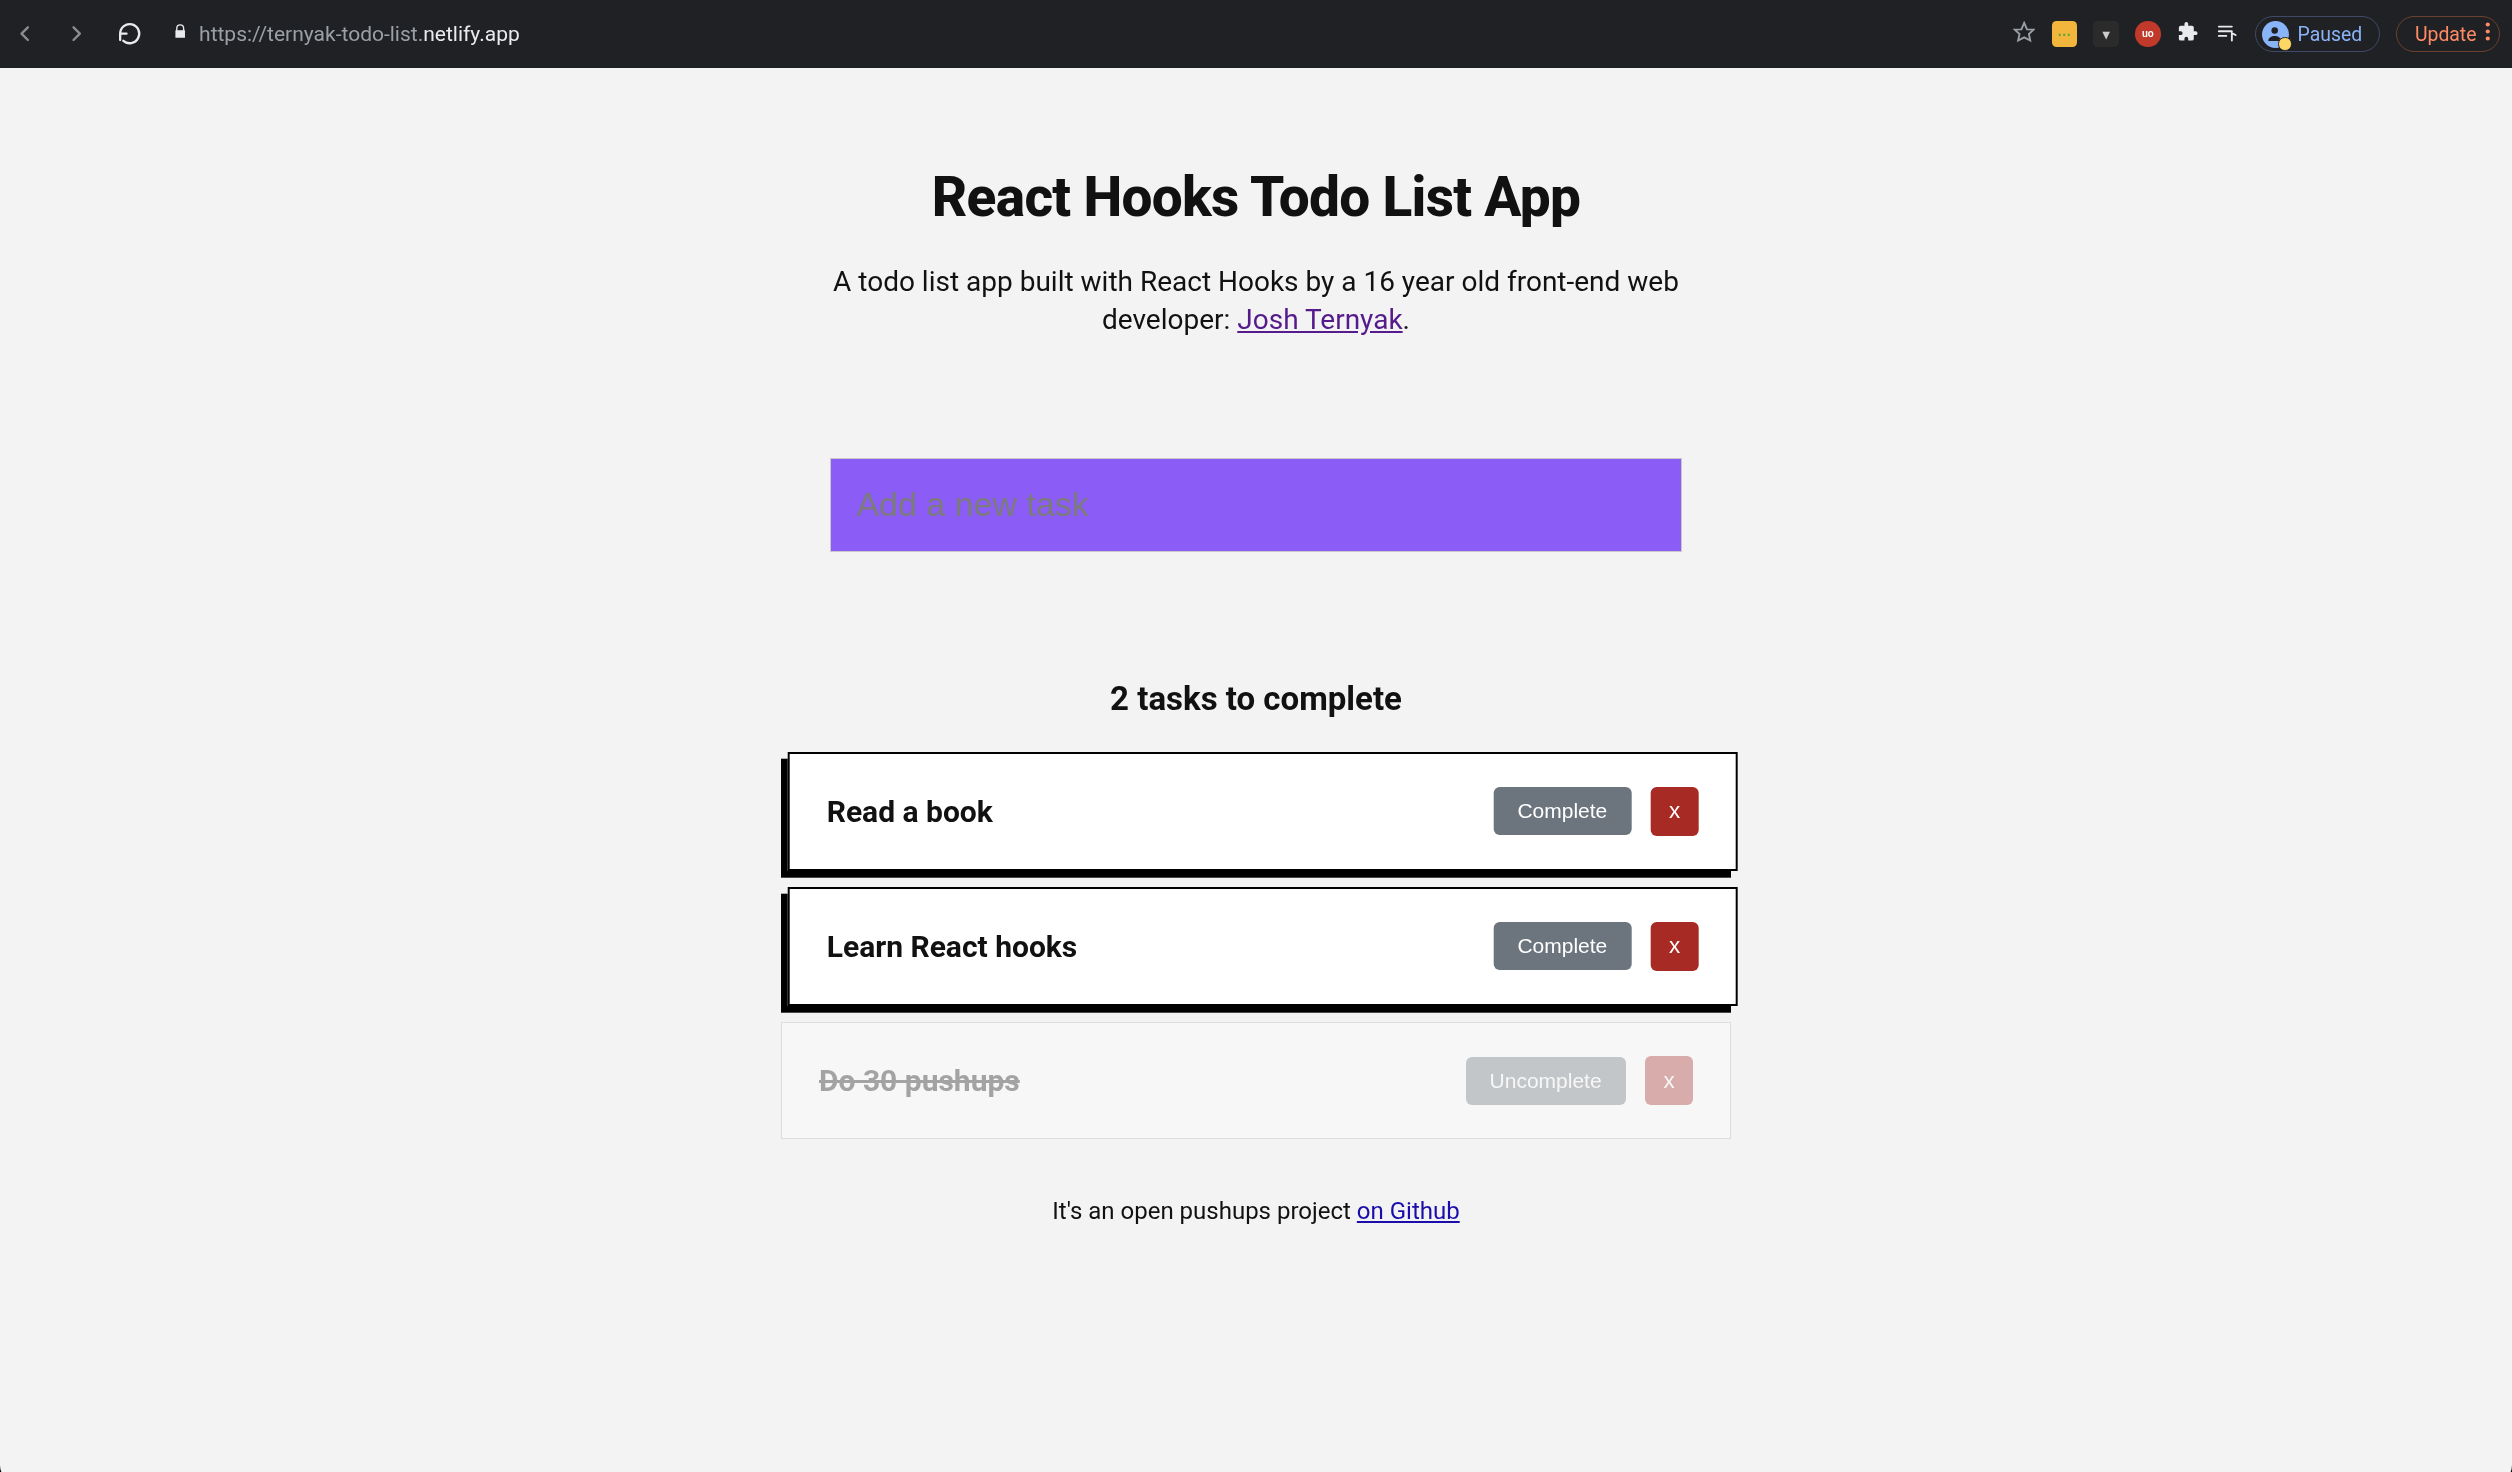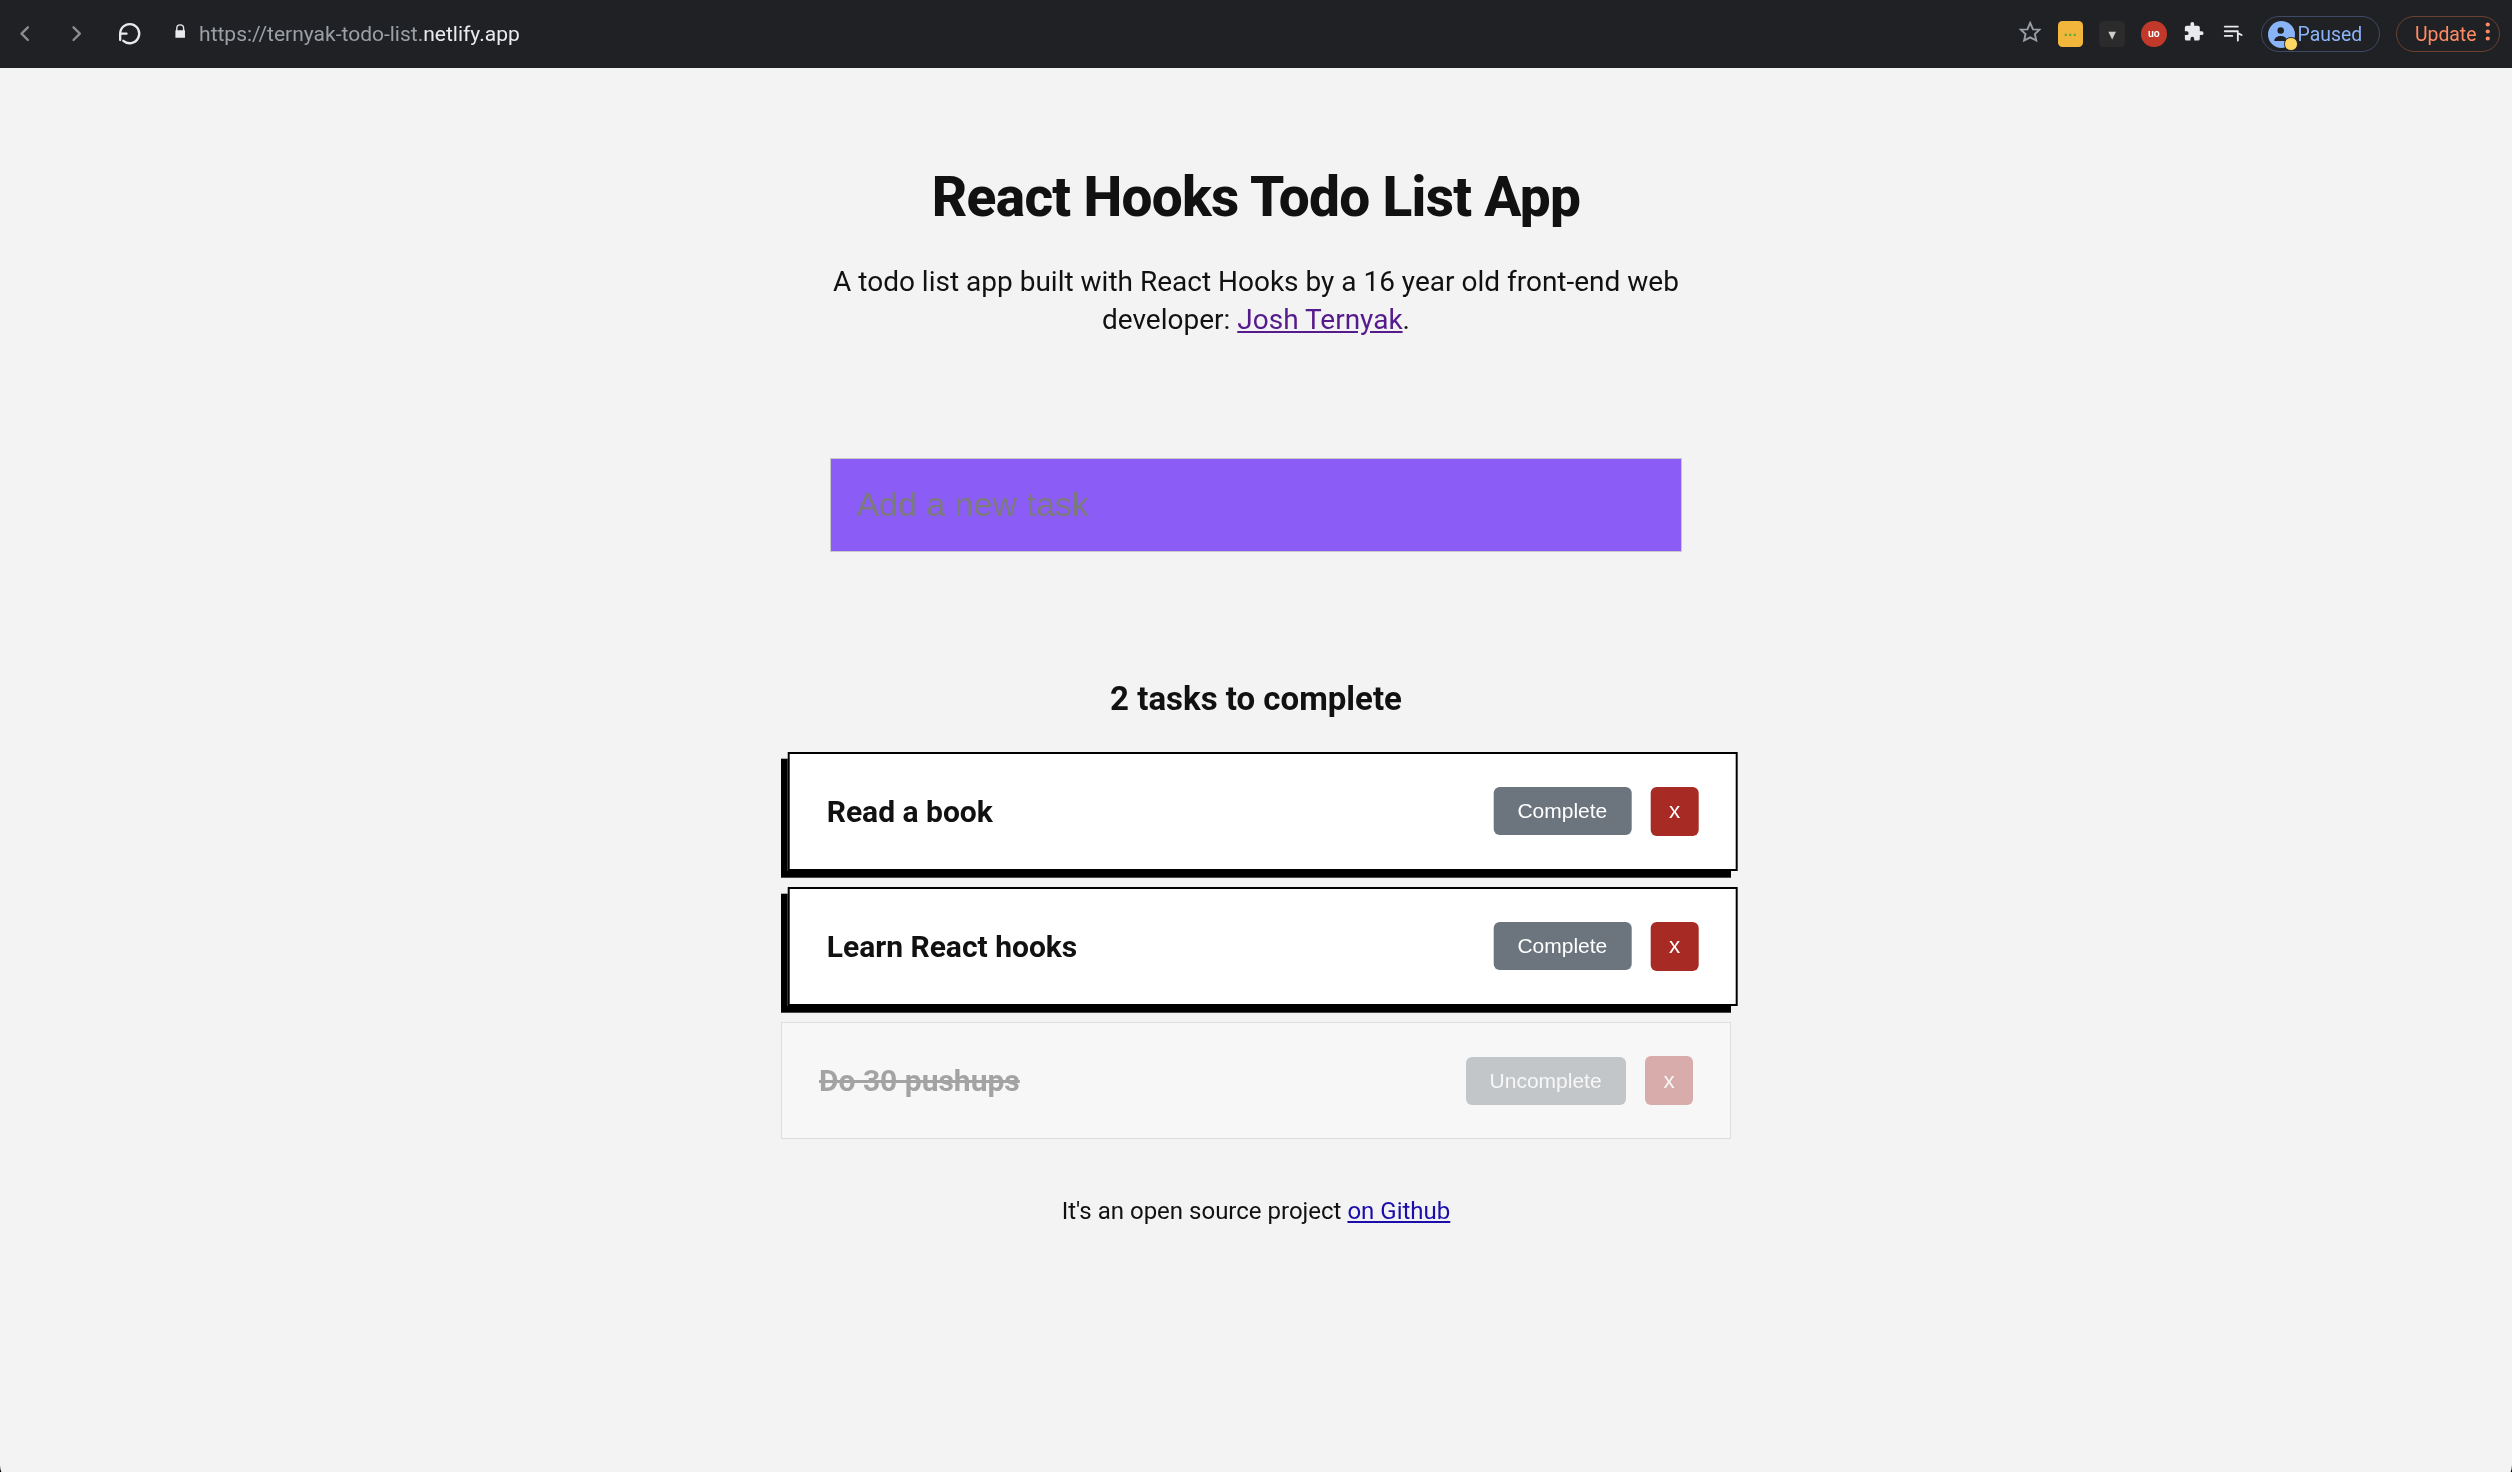--- a/index.html
+++ b/index.html
@@ -31,21 +31,21 @@
   .url-bar .url-bright { color:#e8eaed; }
   .chrome-right { display:flex; align-items:center; gap:16.4px; margin-left:auto; }
   .chrome-right .star svg { width:22.4px; height:22.4px; color:#9aa0a6; }
   .ext-icon { width:25.4px; height:25.4px; border-radius:4.5px; display:flex; align-items:center; justify-content:center; font-size:13.5px; font-weight:600; }
   .ext-yellow { background:#f2b63d; color:#5a3; }
   .ext-dark   { background:#2b2b2b; color:#ccc; }
   .ext-red    { background:#c0392b; color:#fff; border-radius:50%; font-size:10.5px; }
   .puzzle svg, .playlist svg { width:22.4px; height:22.4px; color:#e8eaed; }
   .paused-pill {
     border:0.7px solid #3f4b66; border-radius:21px; height:36px; padding:0 16.4px 0 6px;
-    display:flex; align-items:center; gap:3px; color:#8ab4f8; font-size:19.4px;
+    display:flex; align-items:center; gap:9px; color:#8ab4f8; font-size:19.4px;
   }
   .avatar-circle {
     width:27px; height:27px; border-radius:50%; background:#8ab4f8; position:relative;
     display:flex; align-items:center; justify-content:center; color:#202124;
   }
   .avatar-circle svg { width:19.4px; height:19.4px; }
   .avatar-pause-badge {
     position:absolute; right:-3px; bottom:-3px; width:13.5px; height:13.5px; border-radius:50%;
     background:#fdd663; border:1.5px solid #202124;
   }
@@ -236,17 +236,17 @@
         <span class="todo-title">Do 30 pushups</span>
         <div class="todo-buttons">
           <button class="btn btn-uncomplete">Uncomplete</button>
           <button class="btn btn-delete">x</button>
         </div>
       </div>
 
     </div>
 
     <p class="footer-note">
-      <span>It's an open source project </span><a href="#">on Github</a>
+      <span>It's an open pushups project </span><a href="#">on Github</a>
     </p>
   </div>
 </div>
 
 
 </body></html>

